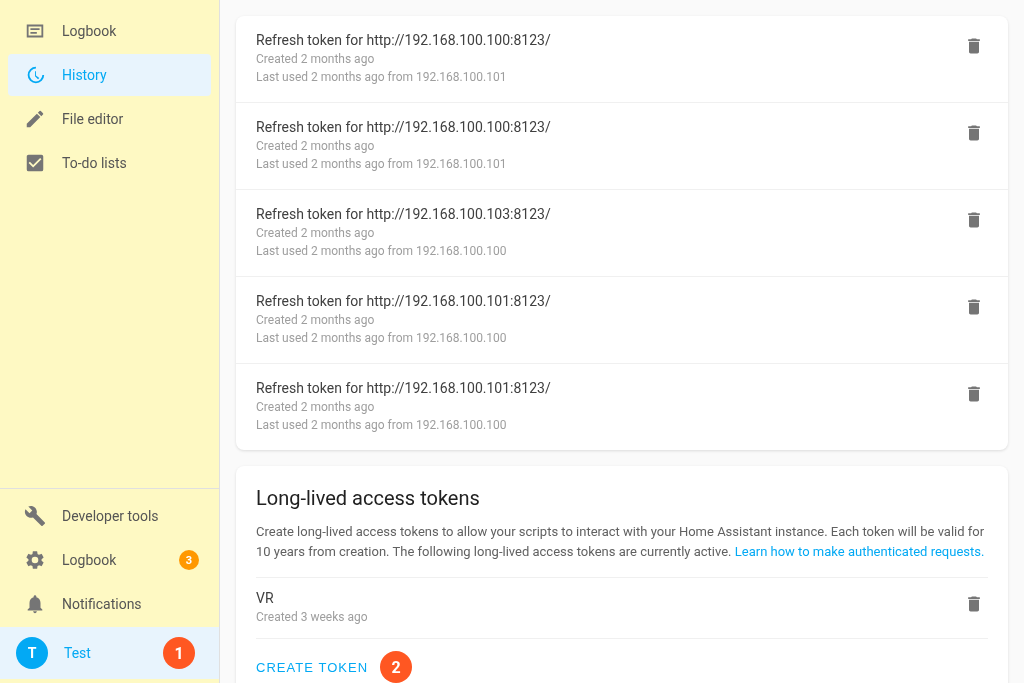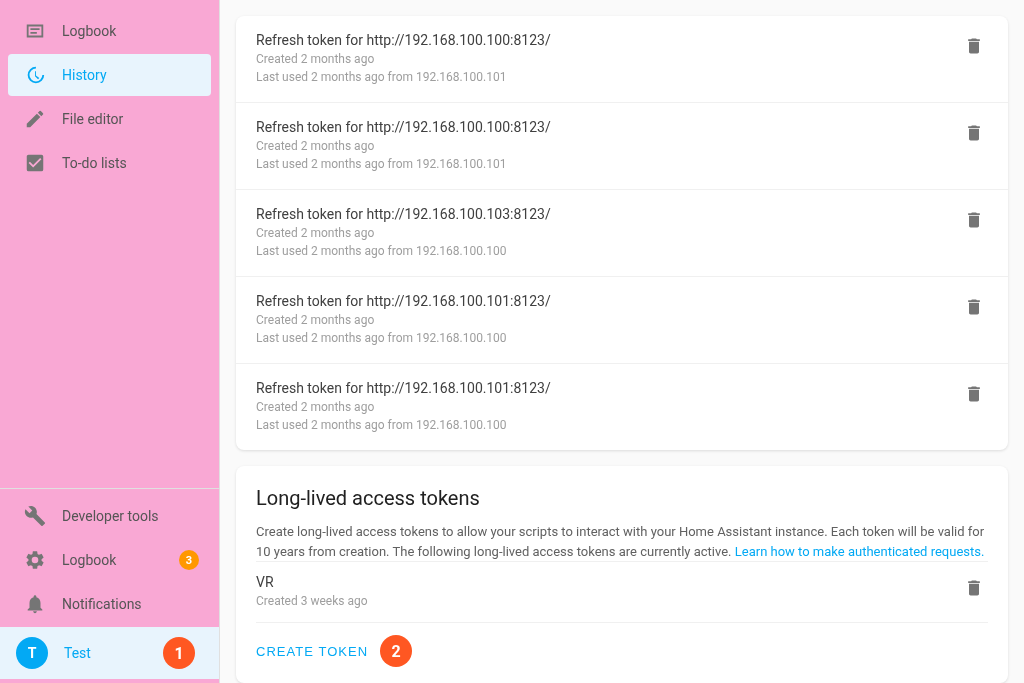--- a/index.html
+++ b/index.html
@@ -10,21 +10,21 @@
       height: 683px;
       width: 1024px;
       overflow: hidden;
       font-size: 14px;
     }
 
     
     .sidebar {
       width: 220px;
       min-width: 220px;
-      background: #f9a8d4;
+      background: #fef9c3;
       display: flex;
       flex-direction: column;
       border-right: 1px solid #e0e0e0;
       height: 100%;
     }
     .sidebar-nav {
       flex: 1;
       overflow-y: auto;
       padding-top: 8px;
     }
@@ -182,20 +182,21 @@
     .section-title {
       font-size: 20px;
       font-weight: 400;
       color: #212121;
       margin-bottom: 12px;
     }
     .section-desc {
       font-size: 13px;
       color: #616161;
       line-height: 1.5;
+      margin-bottom: 16px;
     }
     .section-desc a {
       color: #03a9f4;
       text-decoration: none;
     }
     .ll-token-item {
       padding: 12px 0;
       border-top: 1px solid #f0f0f0;
       display: flex;
       align-items: flex-start;

